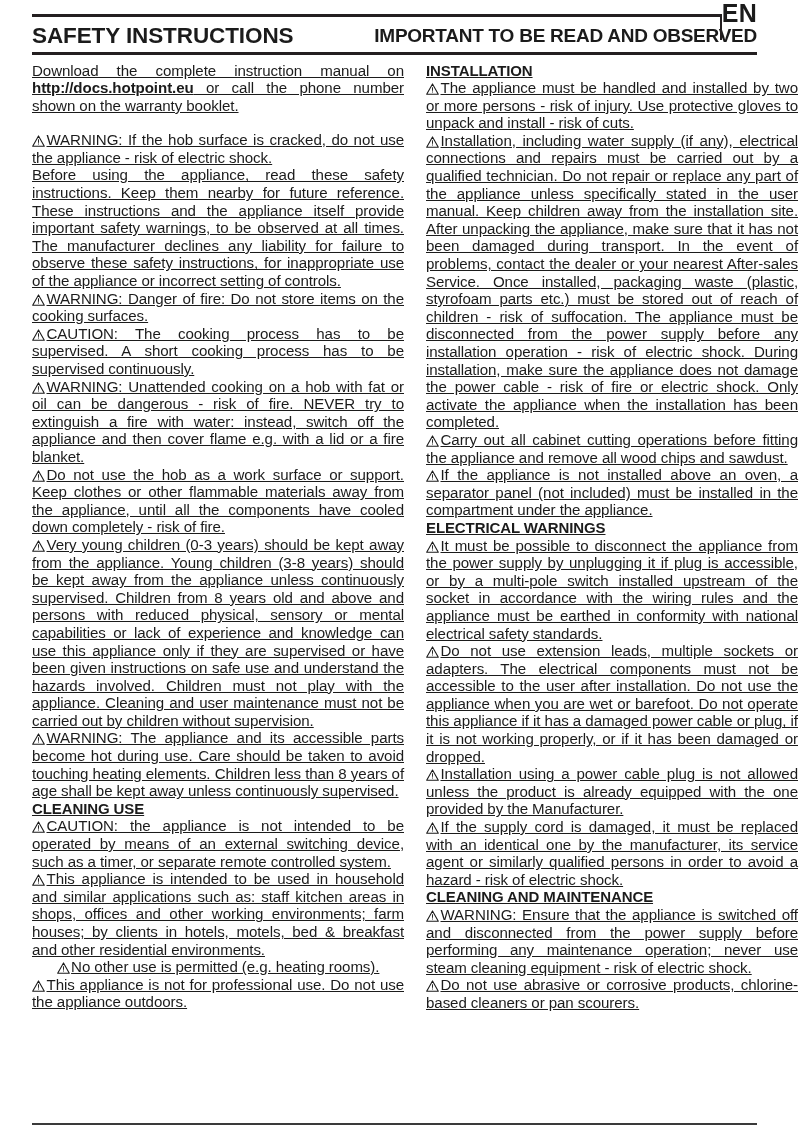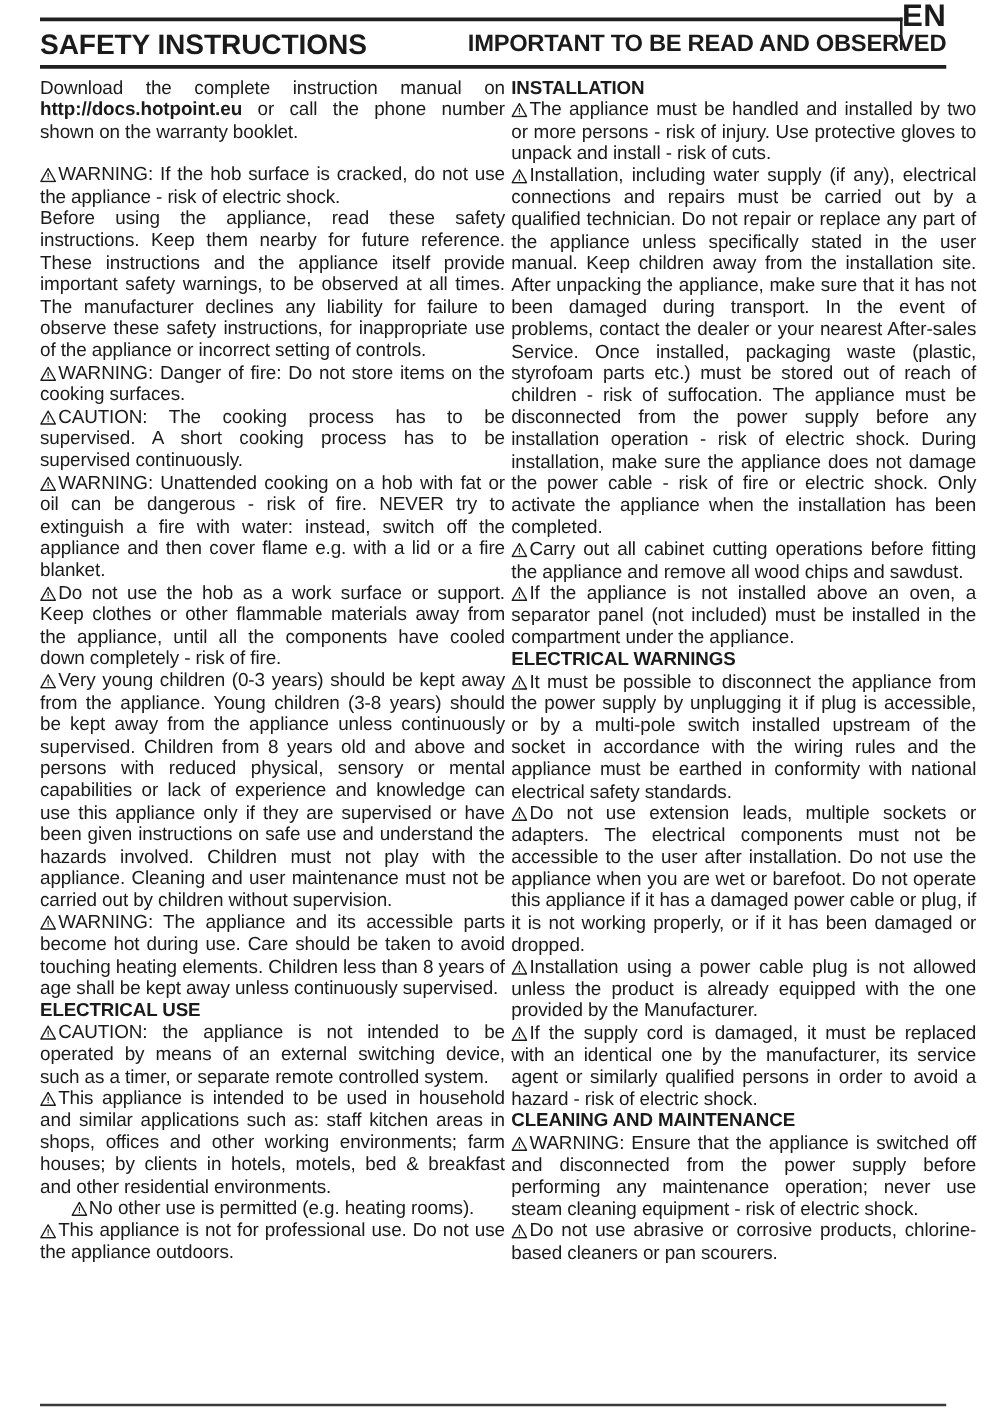--- a/index.html
+++ b/index.html
@@ -70,22 +70,23 @@
   }
   .rule-under-title {
     height: 2.5px;
     background: #231f20;
     width: 100%;
   }
 
   
   .columns {
     display: flex;
-    gap: 5px;
+    gap: 22px;
     margin-top: 7px;
+    text-decoration: underline;
   }
   .col {
     width: 372px;
     flex: 0 0 372px;
   }
   p.txt {
     margin: 0;
     text-align: justify;
     text-justify: inter-word;
     font-size: 15.1px;
@@ -191,21 +192,21 @@
               <rect x="6.05" y="4.3" width="0.95" height="3.5" fill="#1b1b1b"></rect>
               <rect x="6.05" y="8.5" width="0.95" height="1" fill="#1b1b1b"></rect>
             </svg></span><span>Very young children (0-3 years) should be kept away from the appliance. Young children (3-8 years) should be kept away from the appliance unless continuously supervised. Children from 8 years old and above and persons with reduced physical, sensory or mental capabilities or lack of experience and knowledge can use this appliance only if they are supervised or have been given instructions on safe use and understand the hazards involved. Children must not play with the appliance. Cleaning and user maintenance must not be carried out by children without supervision.</span></p>
 
       <p class="txt"><span class="warn"><svg width="13" height="12" viewBox="0 0 13 12">
               <path d="M6.5 0.9 L12.3 11.2 L0.7 11.2 Z" fill="none" stroke="#1b1b1b" stroke-width="1.1" stroke-linejoin="round"></path>
               <rect x="6.05" y="4.3" width="0.95" height="3.5" fill="#1b1b1b"></rect>
               <rect x="6.05" y="8.5" width="0.95" height="1" fill="#1b1b1b"></rect>
             </svg></span><span>WARNING: The appliance and its accessible parts become hot during use. Care should be taken to avoid touching heating elements. Children less than 8 years of age shall be kept away unless continuously supervised.</span></p>
 
-      <p class="sec-head">ELECTRICAL USE</p>
+      <p class="sec-head">CLEANING USE</p>
 
       <p class="txt"><span class="warn"><svg width="13" height="12" viewBox="0 0 13 12">
               <path d="M6.5 0.9 L12.3 11.2 L0.7 11.2 Z" fill="none" stroke="#1b1b1b" stroke-width="1.1" stroke-linejoin="round"></path>
               <rect x="6.05" y="4.3" width="0.95" height="3.5" fill="#1b1b1b"></rect>
               <rect x="6.05" y="8.5" width="0.95" height="1" fill="#1b1b1b"></rect>
             </svg></span><span>CAUTION: the appliance is not intended to be operated by means of an external switching device, such as a timer, or separate remote controlled system.</span></p>
 
       <p class="txt"><span class="warn"><svg width="13" height="12" viewBox="0 0 13 12">
               <path d="M6.5 0.9 L12.3 11.2 L0.7 11.2 Z" fill="none" stroke="#1b1b1b" stroke-width="1.1" stroke-linejoin="round"></path>
               <rect x="6.05" y="4.3" width="0.95" height="3.5" fill="#1b1b1b"></rect>

